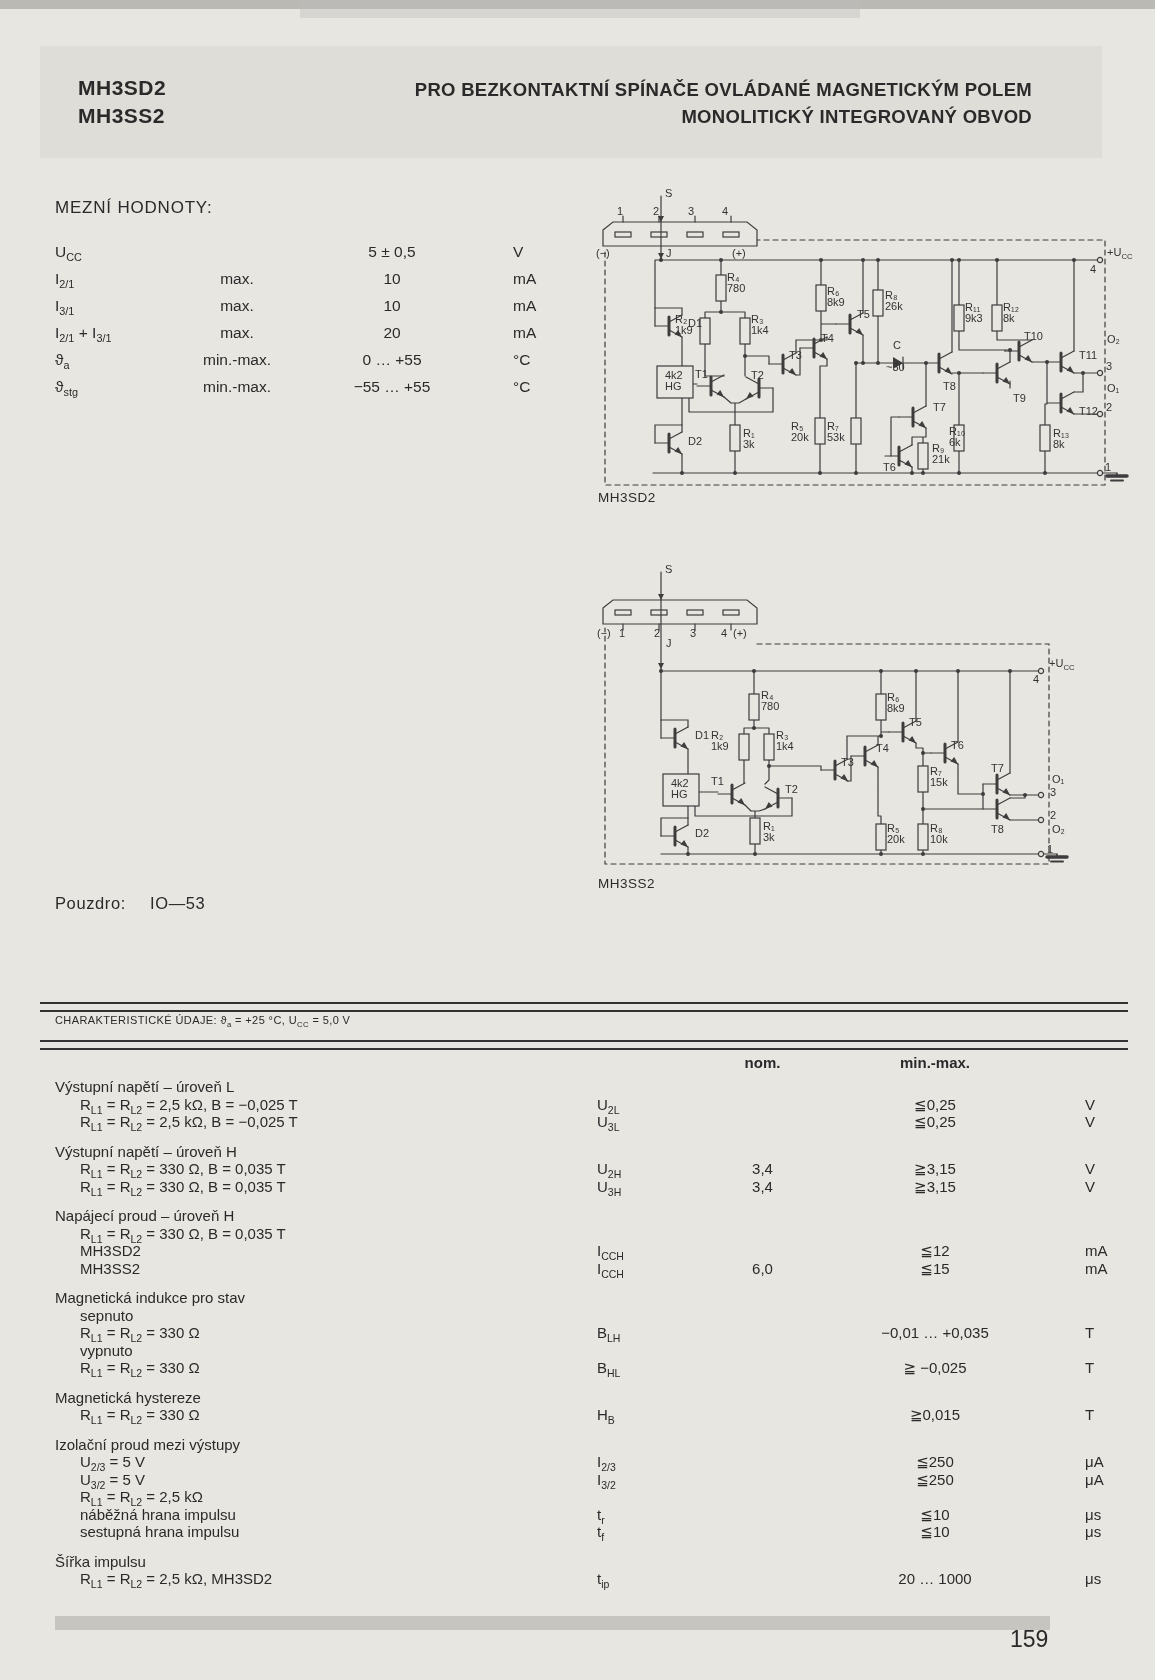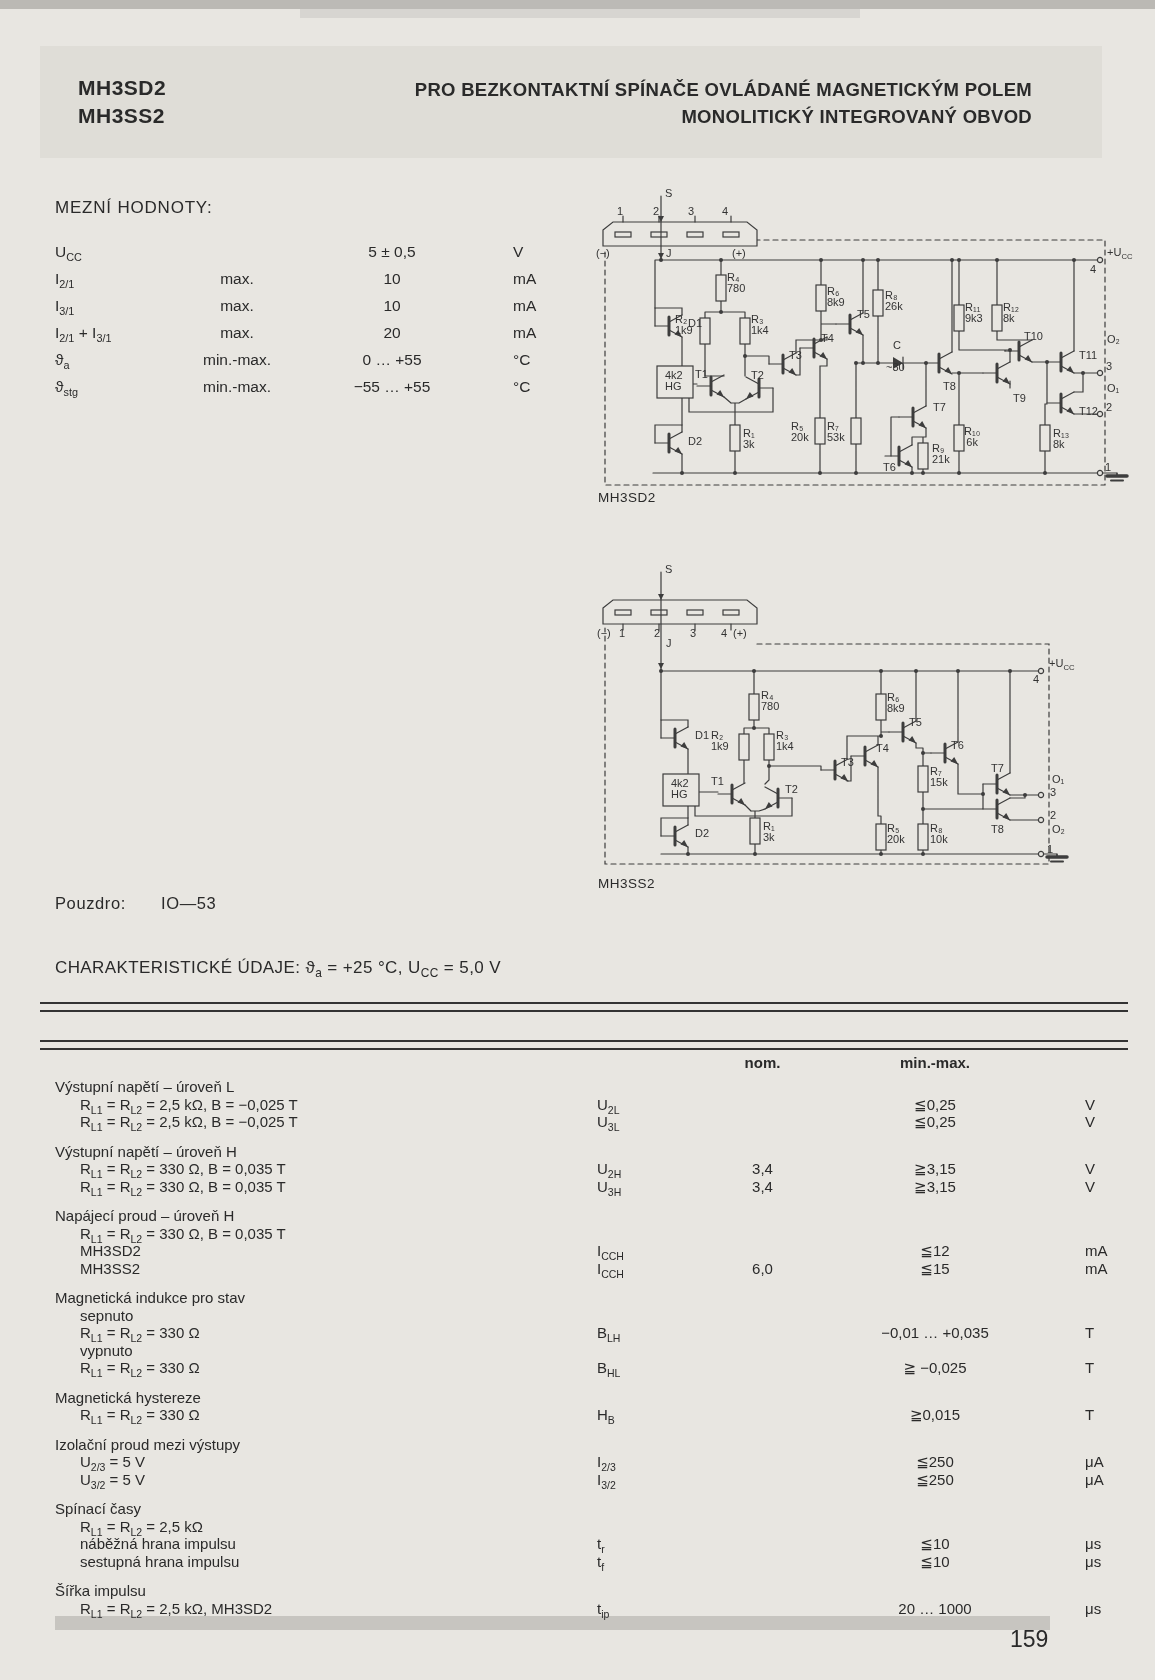--- a/index.html
+++ b/index.html
@@ -21,21 +21,21 @@
   .schem svg{position:absolute;left:0;top:0}
   .schem .st{stroke:#3d3d3d;stroke-width:1.2;fill:none;stroke-linecap:round}
   .schem .thick{stroke-width:3}
   .schem .f{fill:#3d3d3d;stroke:none}
   .schem .paper{fill:#e8e6e1}
   .schem .dash{stroke-dasharray:5 4}
   .dlabel{position:absolute;font-size:11px;line-height:11px;white-space:nowrap;color:#333}
   .caption{font-size:13.5px;letter-spacing:.5px}
   
   .drule{position:absolute;left:40px;width:1088px;height:6px;border-top:2px solid #333;border-bottom:2px solid #333}
-  .chartitle{left:55px;top:958px;font-size:17px;letter-spacing:.4px}
+  .chartitle{left:55px;top:1014px;font-size:11px;letter-spacing:.4px}
   .colhead{position:absolute;top:1054px;font-weight:bold;font-size:15px;text-align:center}
   .charrows{left:40px;top:1078px;width:1100px}
   .crow{display:grid;grid-template-columns:557px 123px 85px 260px 63px;height:17.5px;line-height:17.5px;font-size:15px}
   .crow .lab{padding-left:15px}
   .crow.c .lab,.crow.d .lab{padding-left:40px}
   .crow .nom{text-align:center}
   .crow .mm{text-align:center}
   .crow .unit{padding-left:20px}
   .crow.gap{margin-top:12px}
   .pouzdro{left:55px;top:894px;font-size:16.5px;letter-spacing:.6px}
@@ -261,21 +261,21 @@
       <span class="dlabel" style="left: 198px; top: 231px;">R₅<br>20k</span>
       <span class="dlabel" style="left: 234px; top: 231px;">R₇<br>53k</span>
       <span class="dlabel" style="left: 234px; top: 96px;">R₆<br>8k9</span>
       <span class="dlabel" style="left: 292px; top: 100px;">R₈<br>26k</span>
       <span class="dlabel" style="left: 300px; top: 150px;">C</span>
       <span class="dlabel" style="left: 293px; top: 172px;">~30</span>
       <span class="dlabel" style="left: 350px; top: 191px;">T8</span>
       <span class="dlabel" style="left: 340px; top: 212px;">T7</span>
       <span class="dlabel" style="left: 290px; top: 272px;">T6</span>
       <span class="dlabel" style="left: 339px; top: 253px;">R₉<br>21k</span>
-      <span class="dlabel" style="left: 371px; top: 236px; text-align: center;">R₁₀<br>6k</span>
+      <span class="dlabel" style="left: 356px; top: 236px;">R₁₀<br>6k</span>
       <span class="dlabel" style="left: 372px; top: 112px;">R₁₁<br>9k3</span>
       <span class="dlabel" style="left: 410px; top: 112px;">R₁₂<br>8k</span>
       <span class="dlabel" style="left: 420px; top: 187px; margin-top: 16px;">T9</span>
       <span class="dlabel" style="left: 431px; top: 141px;">T10</span>
       <span class="dlabel" style="left: 486px; top: 160px;">T11</span>
       <span class="dlabel" style="left: 486px; top: 216px;">T12</span>
       <span class="dlabel" style="left: 460px; top: 238px;">R₁₃<br>8k</span>
       <span class="dlabel" style="left: 497px; top: 74px;">4</span>
       <span class="dlabel" style="left: 514px; top: 57px;">+U<sub>CC</sub></span>
       <span class="dlabel" style="left: 514px; top: 144px;">O₂</span>
@@ -406,21 +406,21 @@
       <span class="dlabel" style="left: 457px; top: 221px;">3</span>
       <span class="dlabel" style="left: 457px; top: 244px;">2</span>
       <span class="dlabel" style="left: 459px; top: 258px;">O₂</span>
       <span class="dlabel" style="left: 454px; top: 278px;">1</span>
     </div>
 </div>
 <div class="abs caption" style="left:598px;top:876px">MH3SS2</div>
 
 <div class="abs pouzdro">
   <span>Pouzdro:</span>
-  <span style="margin-left:30px">IO—53</span>
+  <span style="margin-left:19px">IO—53</span>
 </div>
 
 <div class="drule" style="top:1002px"></div>
 <div class="abs chartitle"><span>CHARAKTERISTICKÉ ÚDAJE: ϑ<sub>a</sub> = +25 °C, U<sub>CC</sub> = 5,0 V</span></div>
 <div class="drule" style="top:1040px"></div>
 <div class="colhead" style="left:720px;width:85px">nom.</div>
 <div class="colhead" style="left:805px;width:260px">min.-max.</div>
 <div class="abs charrows">
     <div class="crow g">
       <span class="lab">Výstupní napětí – úroveň L</span>
@@ -555,27 +555,20 @@
       <span class="mm">≦250</span>
       <span class="unit">μA</span>
     </div>
     <div class="crow d">
       <span class="lab">U<sub>3/2</sub> = 5 V</span>
       <span class="sym">I<sub>3/2</sub></span>
       <span class="nom"></span>
       <span class="mm">≦250</span>
       <span class="unit">μA</span>
     </div>
-    <div class="crow g gap">
-      <span class="lab">Spínací časy</span>
-      <span class="sym"></span>
-      <span class="nom"></span>
-      <span class="mm"></span>
-      <span class="unit"></span>
-    </div>
     <div class="crow c">
       <span class="lab">R<sub>L1</sub> = R<sub>L2</sub> = 2,5 kΩ</span>
       <span class="sym"></span>
       <span class="nom"></span>
       <span class="mm"></span>
       <span class="unit"></span>
     </div>
     <div class="crow d">
       <span class="lab">náběžná hrana impulsu</span>
       <span class="sym">t<sub>r</sub></span>

